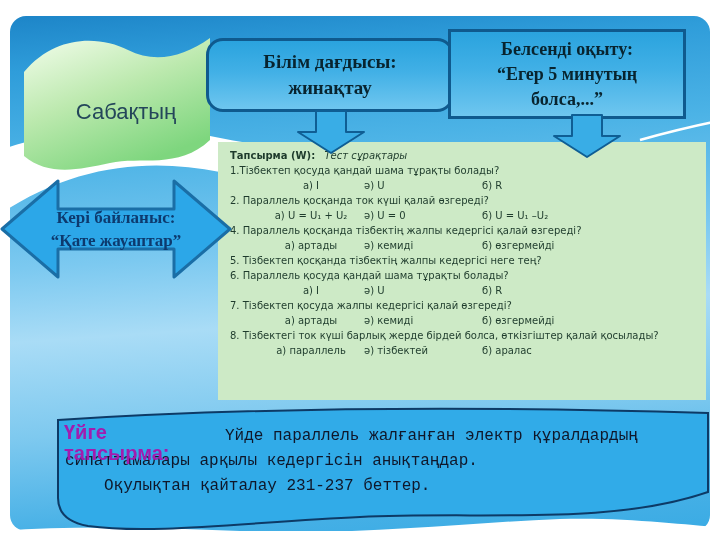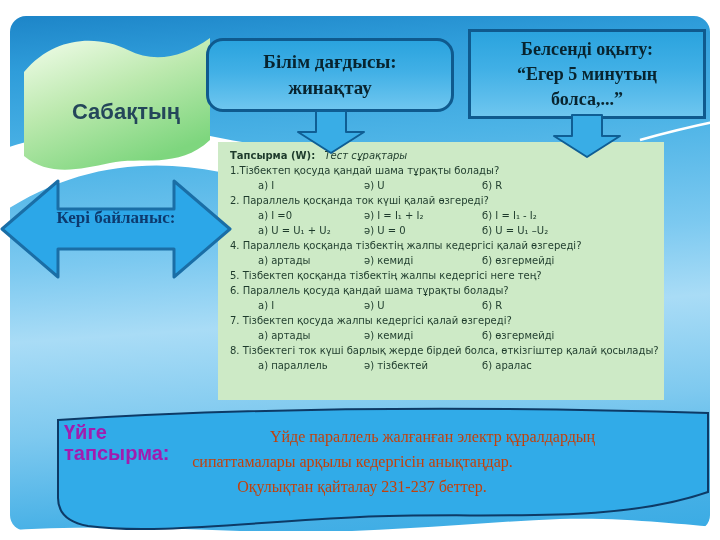--- a/index.html
+++ b/index.html
@@ -6,61 +6,61 @@
   .stage{position:relative;width:720px;height:540px;background:#ffffff;overflow:hidden;
          font-family:"Liberation Sans",sans-serif;}
   
   .slide-bg{position:absolute;left:10px;top:16px;width:700px;height:515px;border-radius:16px;
     background:linear-gradient(176deg,#1d85c8 0%,#2f9dda 10%,#4cb3e6 26%,#7cc9f0 45%,#a9dcf6 58%,#7ec9ef 75%,#46b0e6 92%,#3aabe4 100%);}
   .decor{position:absolute;left:0;top:0;width:720px;height:540px;pointer-events:none;}
 
   
   .flag-wrap{position:absolute;left:16px;top:22px;width:202px;height:168px;}
   .flag-label{position:absolute;left:30px;top:76px;width:160px;text-align:center;
-    font-family:"Liberation Sans",sans-serif;font-weight:bold;font-size:22px;line-height:27px;color:#24465a;}
+    font-family:"Liberation Sans",sans-serif;font-weight:normal;font-size:22px;line-height:27px;color:#24465a;}
 
   
   .top-box{position:absolute;border:3px solid #0f5a8e;
     background:linear-gradient(180deg,#2aa3de 0%,#41b0e6 45%,#6ec6ef 100%);
     display:flex;align-items:center;justify-content:center;text-align:center;
     font-family:"Liberation Serif",serif;font-weight:bold;color:#08242f;}
   .box-knowledge{left:206px;top:38px;width:242px;height:68px;font-size:19px;line-height:26px;border-radius:17px;}
-  .box-active{left:468px;top:29px;width:232px;height:84px;font-size:18px;line-height:25px;text-align:center;}
+  .box-active{left:448px;top:29px;width:232px;height:84px;font-size:18px;line-height:25px;text-align:center;}
 
   .down-arrow{position:absolute;width:70px;height:44px;}
   .da-mid{left:296px;top:110px;}
   .da-right{left:552px;top:114px;}
 
   
   .dbl-wrap{position:absolute;left:0px;top:173px;width:232px;height:112px;}
   .dbl-label{position:absolute;left:34px;top:33px;width:164px;text-align:center;
     font-family:"Liberation Serif",serif;font-weight:bold;font-size:17px;line-height:23px;color:#0d3a6e;}
 
   
-  .qpanel{position:absolute;left:218px;top:142px;width:446px;height:258px;background:#cdeac6;
+  .qpanel{position:absolute;left:218px;top:142px;width:488px;height:258px;background:#cdeac6;
     padding:6px 0 0 12px;box-sizing:border-box;color:#1e3b2c;font-family:"DejaVu Sans",sans-serif;
     font-size:10px;}
   .q-header{white-space:nowrap;line-height:15px;}
   .q-header .hb{font-weight:bold;}
   .q-header .hi{font-style:italic;margin-left:6px;}
   .q-text{white-space:nowrap;line-height:15px;}
   .q-opts{white-space:nowrap;line-height:15px;}
   .opt{display:inline-block;vertical-align:top;}
-  .opt-a{margin-left:28px;width:106px;}
+  .opt-a{margin-left:28px;width:106px;text-align:center;}
   .opt-b{width:118px;}
   .opt-c{}
 
   
   .hw-label{position:absolute;left:64px;top:422px;width:112px;z-index:6;
     font-weight:bold;font-size:20px;line-height:21px;color:#a21caf;}
   .hw-body{position:absolute;left:60px;top:424px;width:580px;z-index:5;
-    font-family:Liberation Serif, serif;font-size:16px;line-height:25px;color:#c2410c;text-align:center;}
+    font-family:Liberation Mono, monospace;font-size:16px;line-height:25px;color:#0f172a;}
   .hw-l1{margin-left:165px;}
   .hw-l2{margin-left:5px;}
-  .hw-l3{margin-left:24px;}
+  .hw-l3{margin-left:44px;}
 </style>
 </head>
 <body>
 
 <div class="stage">
 
   <div class="slide-bg"></div>
 
   <svg class="decor" viewBox="0 0 720 540">
     <path d="M0,150 C70,126 140,122 210,136 C300,154 390,162 465,155 L465,178 C390,190 300,188 220,172 C150,158 75,164 0,214 Z" fill="#ffffff"></path>
@@ -109,23 +109,20 @@
 
         <div class="q-item">
           <div class="q-text">1.Тізбектеп қосуда қандай шама тұрақты болады?</div>
           <div class="q-opts">
             <span class="opt opt-a">а) I</span><span class="opt opt-b">ә) U</span><span class="opt opt-c">б) R</span>
           </div>
         </div>
 
         <div class="q-item">
           <div class="q-text">2. Параллель қосқанда ток күші қалай өзгереді?</div>
-          <div class="q-opts">
-            <span class="opt opt-a">а) I =0</span><span class="opt opt-b">ә) I = I₁ + I₂</span><span class="opt opt-c">б) I = I₁ - I₂</span>
-          </div>
         </div>
 
         <div class="q-item">
           <div class="q-opts">
             <span class="opt opt-a">а) U = U₁ + U₂</span><span class="opt opt-b">ә) U = 0</span><span class="opt opt-c">б) U = U₁ –U₂</span>
           </div>
         </div>
 
         <div class="q-item">
           <div class="q-text">4. Параллель қосқанда тізбектің жалпы кедергісі қалай өзгереді?</div>
@@ -167,20 +164,21 @@
   <svg class="down-arrow da-right" viewBox="0 0 70 44">
     <polygon points="20,1 50,1 50,22 68,22 35,43 2,22 20,22" fill="#39ade6" stroke="#0f5e94" stroke-width="2" stroke-linejoin="round"></polygon>
   </svg>
 
   <div class="dbl-wrap">
     <svg width="232" height="112" viewBox="0 0 232 112">
       <polygon points="2,56 58,8 58,36 174,36 174,8 230,56 174,104 174,76 58,76 58,104" fill="#2ca7e8" stroke="#1a6ea6" stroke-width="3" stroke-linejoin="round"></polygon>
     </svg>
     <div class="dbl-label">
       <div>Кері байланыс:</div>
+      <div>“Қате жауаптар”</div>
     </div>
   </div>
 
   <div class="hw-label">Үйге тапсырма:</div>
   <div class="hw-body">
     <div class="hw-l1">Үйде  параллель жалғанған электр құралдардың</div>
     <div class="hw-l2">сипаттамалары арқылы кедергісін анықтаңдар.</div>
     <div class="hw-l3">Оқулықтан қайталау 231-237 беттер.</div>
   </div>
 

